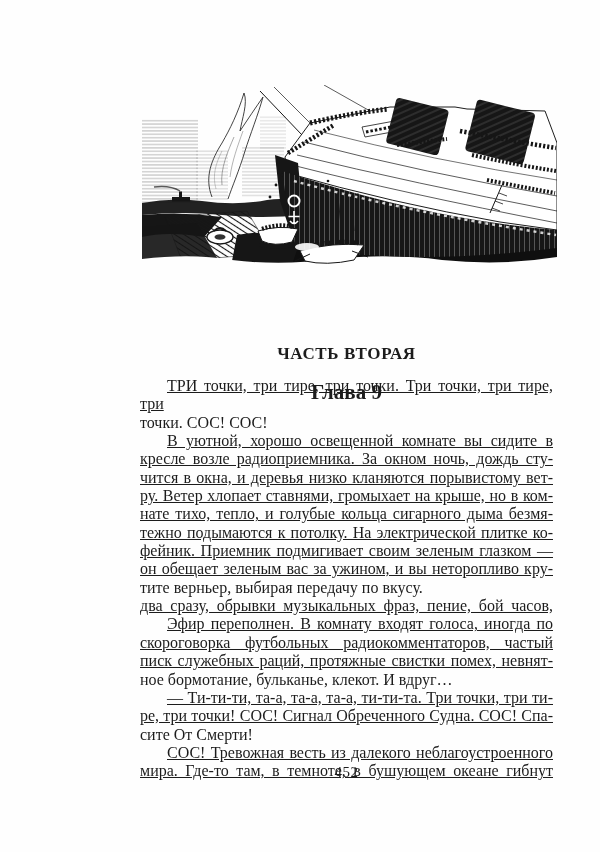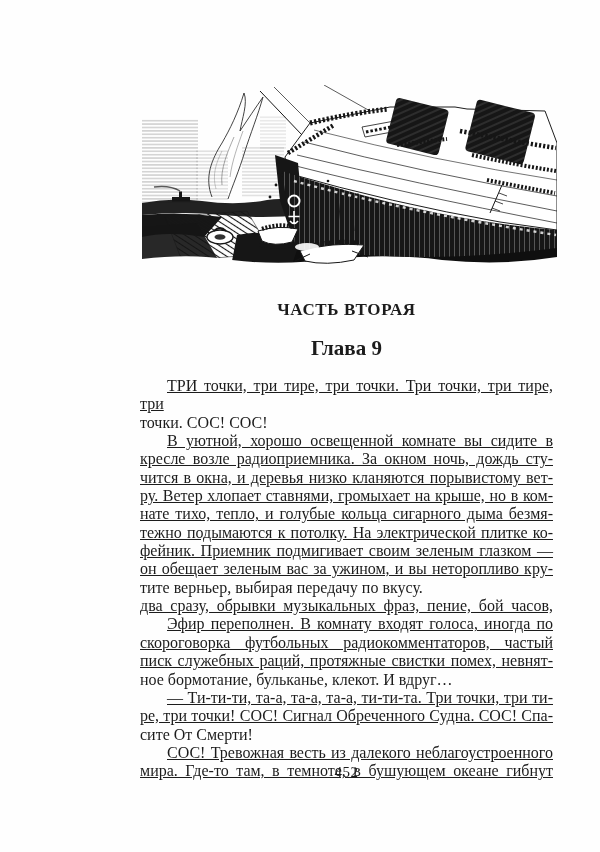--- a/index.html
+++ b/index.html
@@ -9,21 +9,21 @@
     font-family:"Liberation Serif","DejaVu Serif",serif;
     color:#1c1c1c;
     --ink:#161616;
   }
   .page{position:absolute;inset:0;}
   .illustration{
     position:absolute;left:142px;top:85px;width:415px;height:180px;
   }
   .illustration svg{display:block;width:100%;height:100%;}
   .column{
-    position:absolute;left:140px;width:413px;text-align:center;
+    position:absolute;left:140px;width:413px;text-align:center;margin-top:44px;
   }
   .part-heading{top:300px;font-weight:bold;font-size:17px;letter-spacing:.6px;}
   .chapter-heading{top:336px;font-weight:bold;font-size:21px;}
   .body-text{
     position:absolute;left:140px;top:377px;width:413px;
     font-size:16px;line-height:18.35px;
   }
   .line{white-space:normal;}
   .line.j{text-align:justify;text-align-last:justify;text-decoration:underline;}
   .line.indent{text-indent:27px;}

